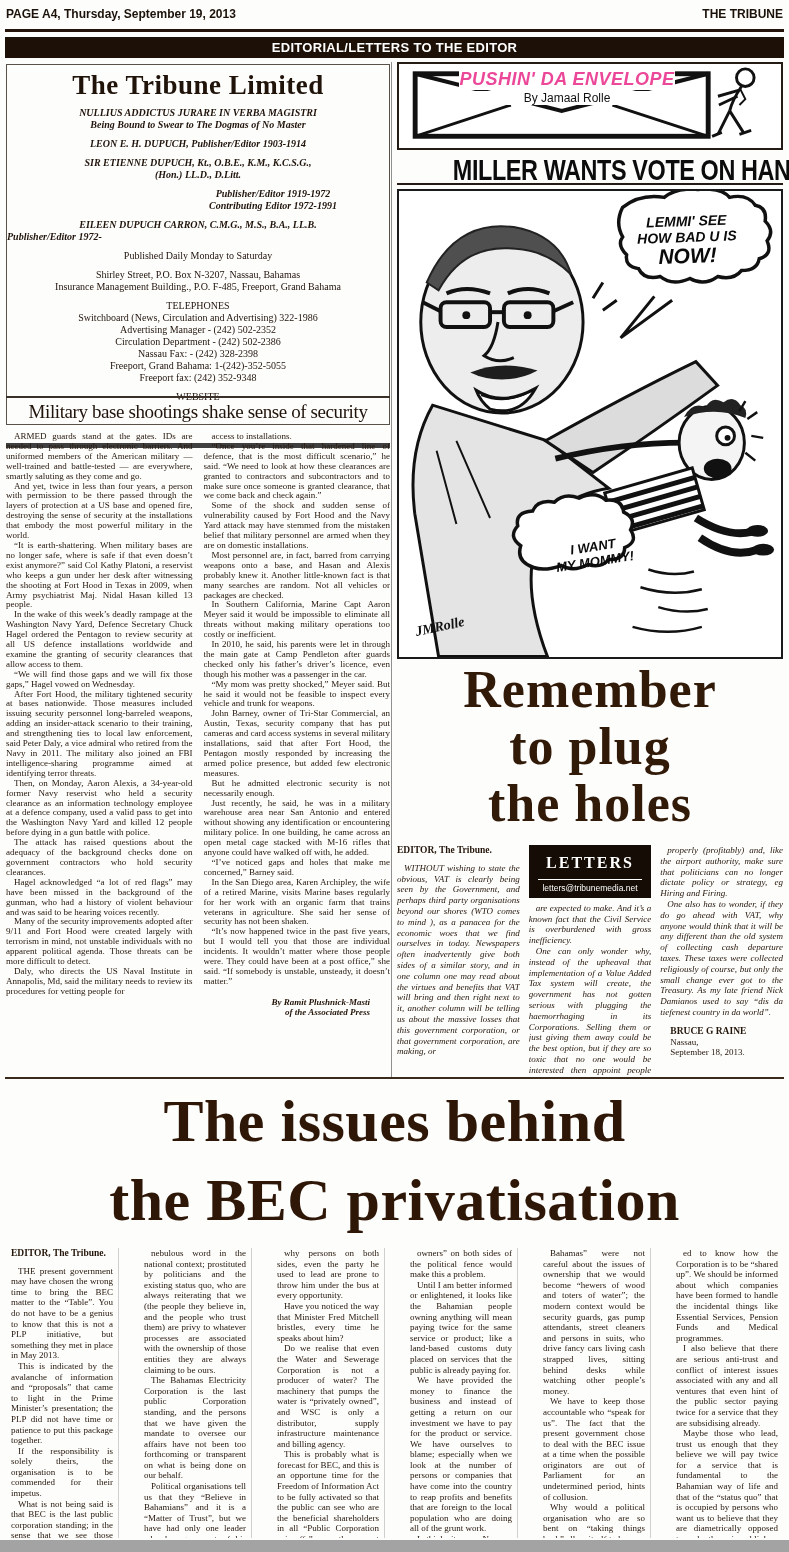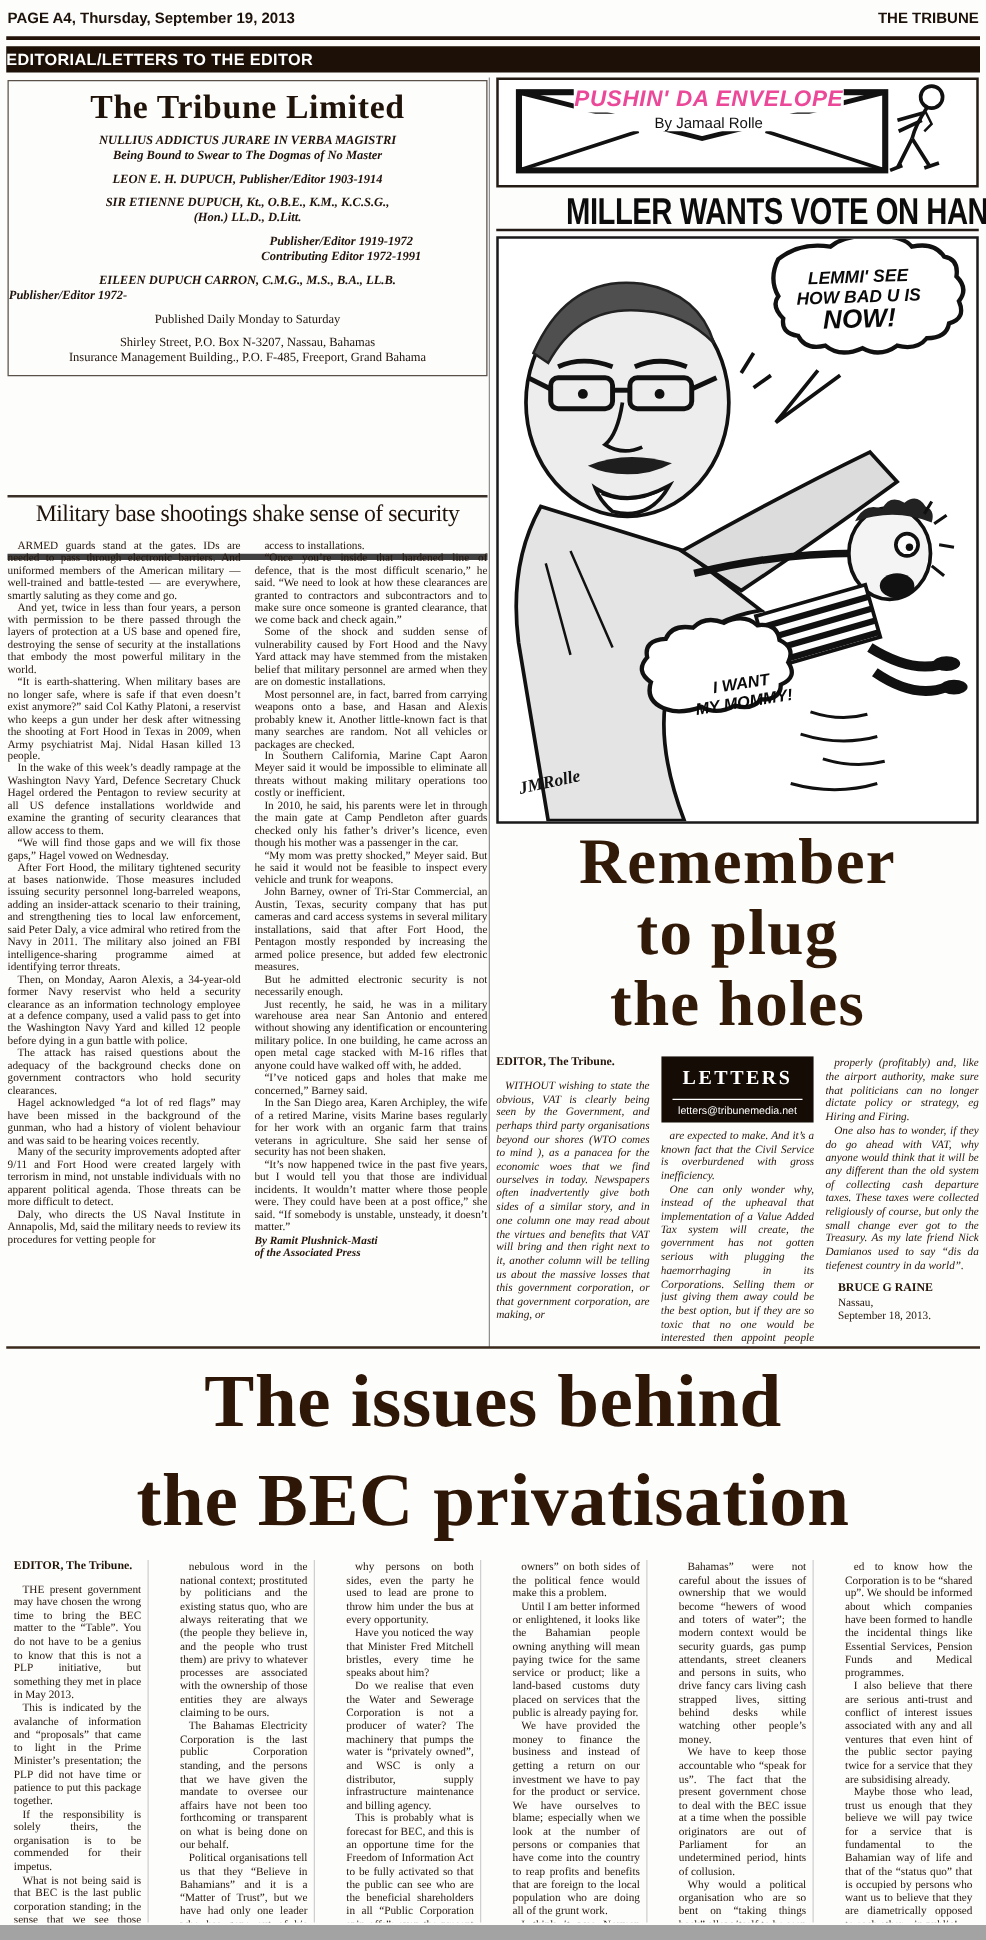--- a/index.html
+++ b/index.html
@@ -4,41 +4,41 @@
 <style>
   * { margin:0; padding:0; box-sizing:border-box; }
   body { background:#e8e8e8; font-family:"Liberation Serif","DejaVu Serif",serif; }
   .page { position:relative; width:789px; height:1552px; margin:0 auto; background:#fdfdfc; color:#241509; overflow:hidden; }
 
   
   .top-header { position:absolute; top:7px; left:6px; right:6px; display:flex; justify-content:space-between;
     font-family:"Liberation Sans","DejaVu Sans",sans-serif; font-weight:bold; font-size:12px; color:#1c120a; }
   .header-rule { position:absolute; top:29px; left:5px; right:5px; height:3px; background:#241309; }
   .section-bar { position:absolute; top:37px; left:5px; right:5px; height:21px; background:#1d1006; color:#fff;
-    font-family:"Liberation Sans","DejaVu Sans",sans-serif; font-weight:bold; font-size:13px; line-height:21px; letter-spacing:.3px; }
-
-  
-  .masthead { position:absolute; top:64px; left:6px; width:384px; height:237px; border:1px solid #5a5149;
+    text-align:center; font-family:"Liberation Sans","DejaVu Sans",sans-serif; font-weight:bold; font-size:13px; line-height:21px; letter-spacing:.3px; }
+
+  
+  .masthead { position:absolute; top:64px; left:6px; width:384px; height:361px; border:1px solid #5a5149;
     text-align:center; padding-top:5px; overflow:hidden; color:#20130a; }
   .mast-title { font-size:27px; font-weight:bold; margin-bottom:6px; letter-spacing:.5px; }
   .mast-line { font-size:10px; line-height:12px; font-style:italic; font-weight:bold; }
   .mast-line.plain { font-style:normal; font-weight:normal; }
   .m-gap { height:7px; }
   .shift-right { padding-left:150px; }
   .align-right { text-align:left; padding-right:16px; }
   .mast-caps { font-size:10px; line-height:12px; margin-top:7px; }
 
   
   .mil-head-wrap { position:absolute; top:396px; left:6px; width:384px; border-top:2px solid #3a3027; border-bottom:5px solid #404040;
     text-align:center; padding:3px 0 20px; }
   .mil-head-wrap h2 { font-size:19px; font-weight:normal; letter-spacing:-0.4px; white-space:nowrap; color:#20130a; }
   .article-cols { position:absolute; top:432px; left:6px; width:384px; height:643px; display:flex; gap:11px; }
   .acol { flex:1; overflow:hidden; font-size:9px; line-height:9.9px; text-align:justify; }
   .para { margin:0; text-indent:8px; text-align:justify; }
-  .byline { font-style:italic; font-weight:bold; margin-top:0; font-size:9px; line-height:10.5px; padding-right:4px; }
+  .byline { font-style:italic; font-weight:bold; text-align:right; margin-top:10px; font-size:9px; line-height:10.5px; padding-right:20px; }
 
   
   .vertical-divider { position:absolute; left:391px; top:62px; width:1px; height:1016px; background:#8f8f8f; }
   .mid-rule { position:absolute; top:1077px; left:5px; right:5px; height:2px; background:#3a2a1c; }
   .bottom-bar { position:absolute; top:1540px; left:0; width:789px; height:12px; background:#a3a3a3; }
 
   
   .cartoon-header { position:absolute; top:62px; left:397px; width:386px; height:88px; border:2px solid #241c14; background:#fff; }
   .env-title { position:absolute; top:5px; left:60px; width:216px; text-align:center;
     font-family:"Liberation Sans","DejaVu Sans",sans-serif; font-weight:800; font-size:18px; font-style:italic; color:#ec4899; background:#fff; letter-spacing:.5px; }

